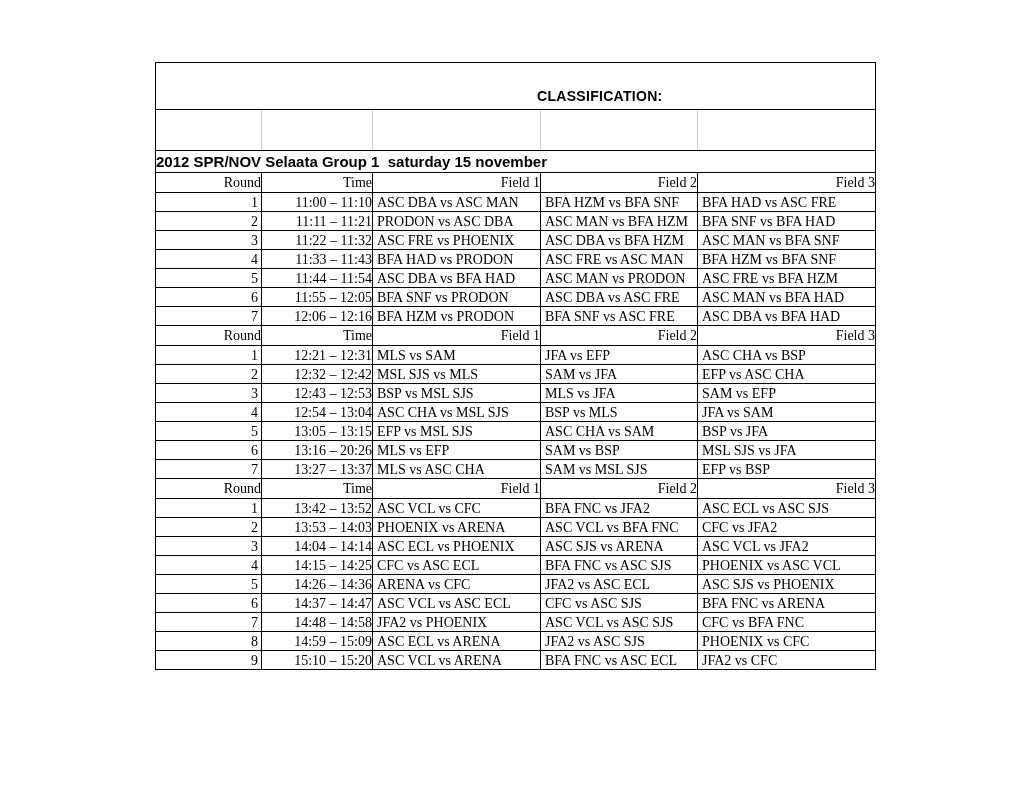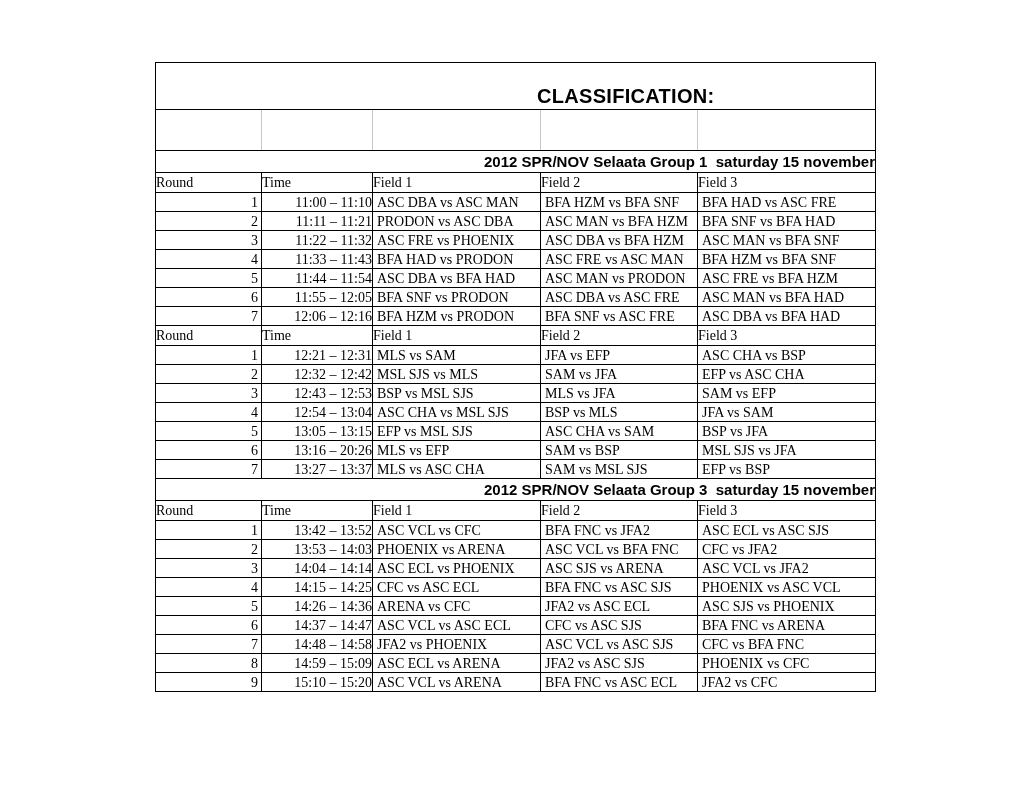--- a/index.html
+++ b/index.html
@@ -28,44 +28,44 @@
     overflow: hidden;
     white-space: nowrap;
   }
   .classification-cell {
     height: 47px;
     vertical-align: bottom;
     text-align: left;
     padding: 8px 0 4px 381px;
     font-family: "Liberation Sans", sans-serif;
     font-weight: bold;
-    font-size: 20px;
+    font-size: 14px;
     letter-spacing: 0.3px;
   }
   .spacer-row td {
     height: 41px;
     border-left: 1px solid #c9c9c9;
     border-right: 1px solid #c9c9c9;
     border-top: 1px solid #000;
     border-bottom: 1px solid #000;
   }
   .spacer-row td:first-child { border-left: 1px solid #000; }
   .spacer-row td:last-child  { border-right: 1px solid #000; }
   .group-title-cell {
     height: 22px;
-    text-align: right;
+    text-align: left;
     vertical-align: middle;
     font-family: "Liberation Sans", sans-serif;
     font-weight: bold;
     font-size: 15px;
     white-space: pre;
   }
   .col-header {
     height: 20px;
-    text-align: left;
+    text-align: right;
     vertical-align: middle;
   }
   .data-row td { height: 19px; vertical-align: middle; }
   .round-cell { text-align: right; padding-right: 3px; }
   .time-cell  { text-align: right;  padding-left: 3px; }
   .match-cell { text-align: left;  padding-left: 4px; }
 </style>
 </head>
 <body>
 
@@ -198,23 +198,20 @@
           <td class="match-cell">MSL SJS vs JFA</td>
         </tr>
         <tr class="data-row">
           <td class="round-cell">7</td>
           <td class="time-cell">13:27 – 13:37</td>
           <td class="match-cell">MLS vs ASC CHA</td>
           <td class="match-cell">SAM vs MSL SJS</td>
           <td class="match-cell">EFP vs BSP</td>
         </tr>
         <tr>
-          <td colspan="5" class="group-title-cell">2012 SPR/NOV Selaata Group 3  saturday 15 november</td>
-        </tr>
-        <tr>
           <td class="col-header">Round</td>
           <td class="col-header">Time</td>
           <td class="col-header">Field 1</td>
           <td class="col-header">Field 2</td>
           <td class="col-header">Field 3</td>
         </tr>
         <tr class="data-row">
           <td class="round-cell">1</td>
           <td class="time-cell">13:42 – 13:52</td>
           <td class="match-cell">ASC VCL vs CFC</td>

